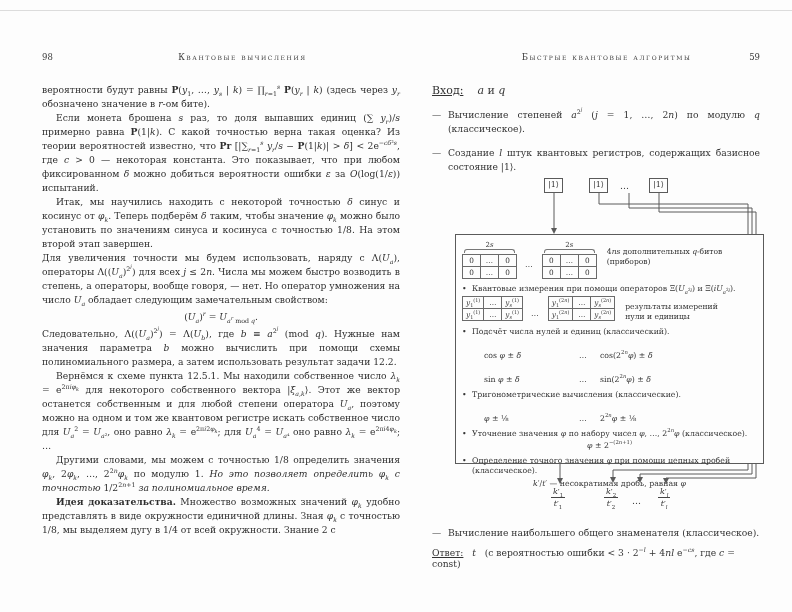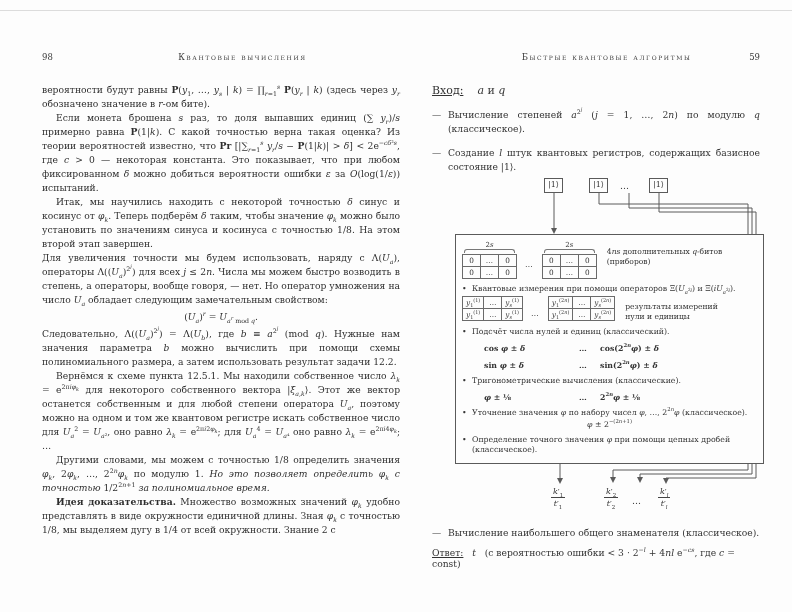--- a/index.html
+++ b/index.html
@@ -44,21 +44,21 @@
   .brace-lbl{font-size:7px;line-height:8px;}
   .brace{height:3px;border:1px solid #777;border-bottom:none;border-radius:3px 3px 0 0;width:90%;margin-bottom:1px;}
   table.qtbl{border-collapse:collapse;}
   table.qtbl td{border:1px solid #6a6a6a;text-align:center;font-size:7.3px;line-height:9px;
                 padding:1px 3px;min-width:11px;}
   .mid-dots{align-self:center;padding:0 8px;margin-top:10px;letter-spacing:1px;}
   .side-label{flex:1;padding-left:10px;font-size:7.6px;line-height:10px;margin-top:6px;}
   .bullet-line{display:flex;margin-top:5px;}
   .bullet-line .bdot{width:10px;flex:none;}
   .bullet-line .btext{flex:1;}
-  .frow{display:flex;margin-top:7px;font-weight:bold;}
+  .frow{display:flex;margin-top:14px;}
   .frow .fleft{width:104px;padding-left:22px;box-sizing:border-box;}
   .frow .fmid{width:34px;text-align:center;}
   .frow .fright{flex:1;}
   .centered-f{margin-top:2px;text-align:center;}
   .cf-line{margin-top:3px;text-align:center;}
 
   .frac{position:absolute;display:inline-block;text-align:center;font-size:8px;line-height:9px;}
   .frac .num{display:block;border-bottom:1px solid #444;padding:0 2px 1px 2px;}
   .frac .den{display:block;padding-top:1px;}
   .frac-dots{position:absolute;font-size:9px;letter-spacing:1px;}
@@ -248,20 +248,21 @@
         <div class="bullet-line">
           <span class="bdot">•</span>
           <span class="btext">Уточнение значения <i>φ</i> по набору чисел <i>φ</i>, …, 2<sup>2<i>n</i></sup><i>φ</i> (классическое).</span>
         </div>
         <div class="centered-f"><i>φ</i> ± 2<sup>−(2<i>n</i>+1)</sup></div>
 
         <div class="bullet-line">
           <span class="bdot">•</span>
           <span class="btext">Определение точного значения <i>φ</i> при помощи цепных дробей (классическое).</span>
         </div>
+        <div class="cf-line"><i>k</i>′/<i>t</i>′ — несократимая дробь, равная <i>φ</i></div>
       </div>
 
       <div class="frac" style="left:119px;top:309px;">
         <span class="num"><i>k</i>′<sub>1</sub></span>
         <span class="den"><i>t</i>′<sub>1</sub></span>
       </div>
       <div class="frac" style="left:172px;top:309px;">
         <span class="num"><i>k</i>′<sub>2</sub></span>
         <span class="den"><i>t</i>′<sub>2</sub></span>
       </div>

